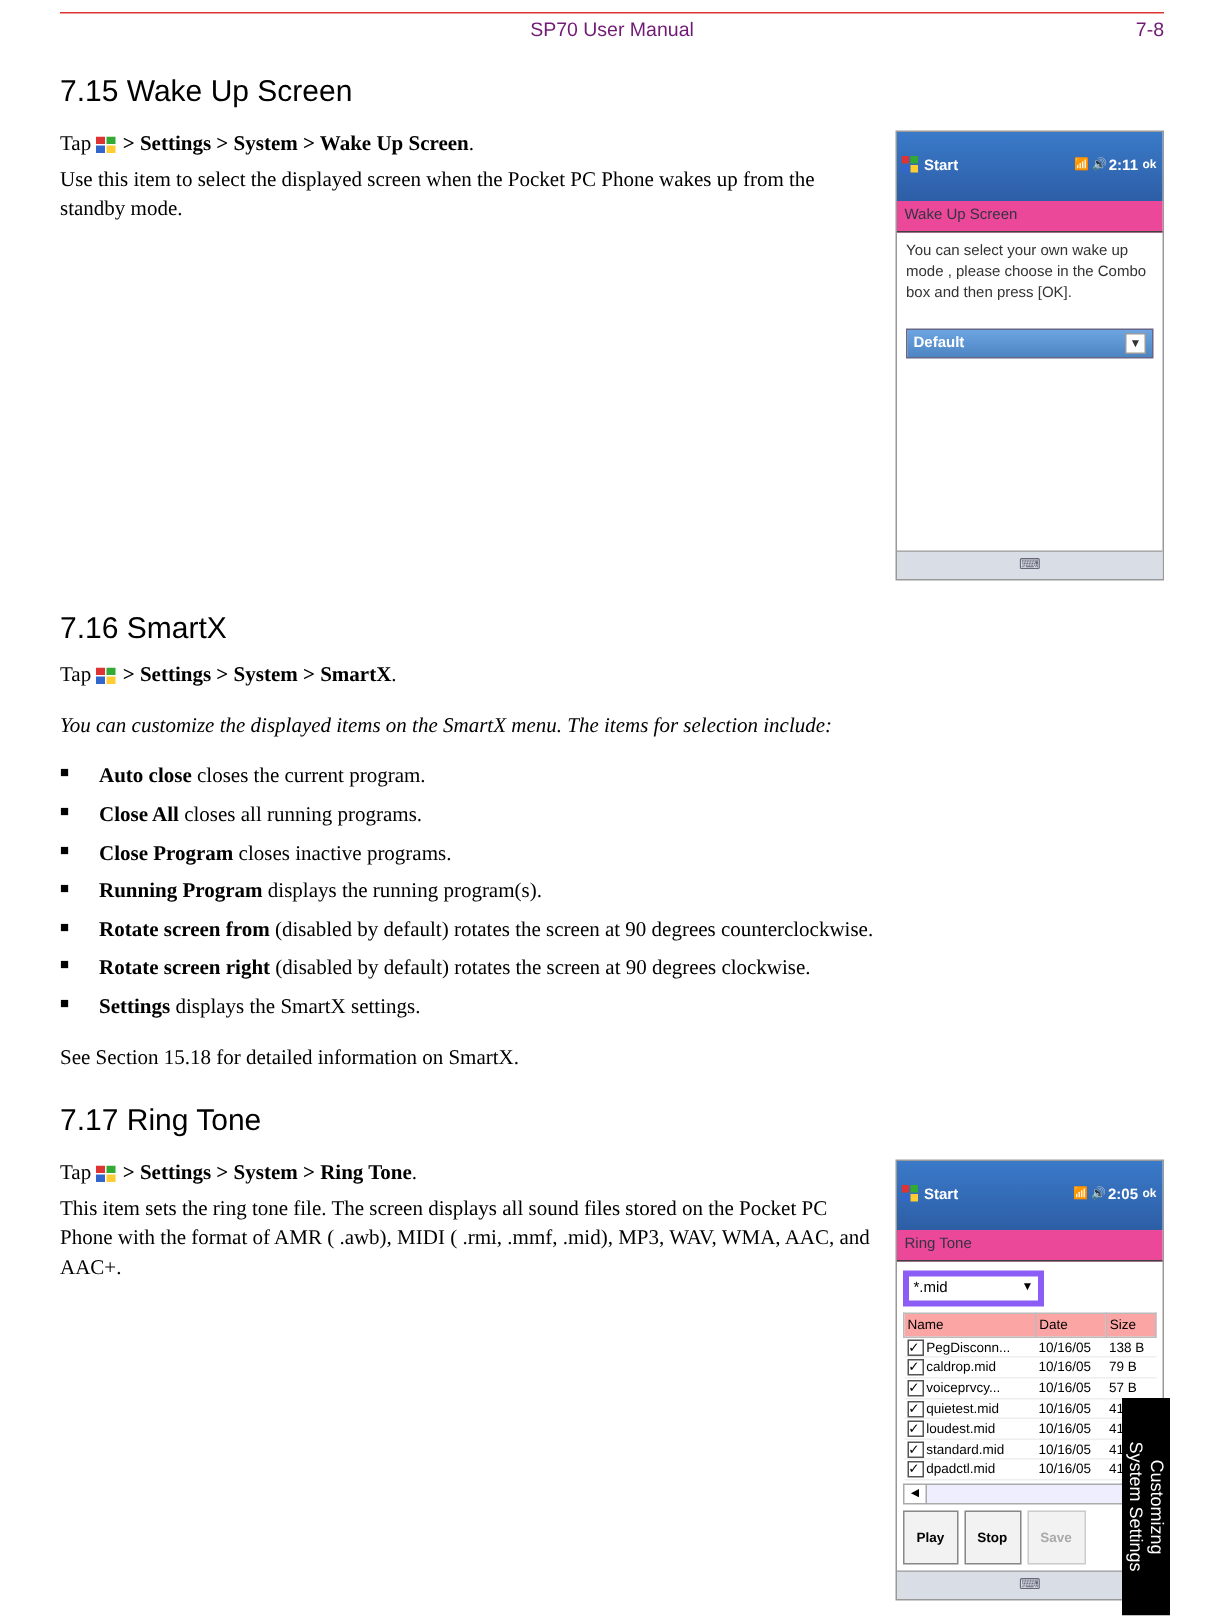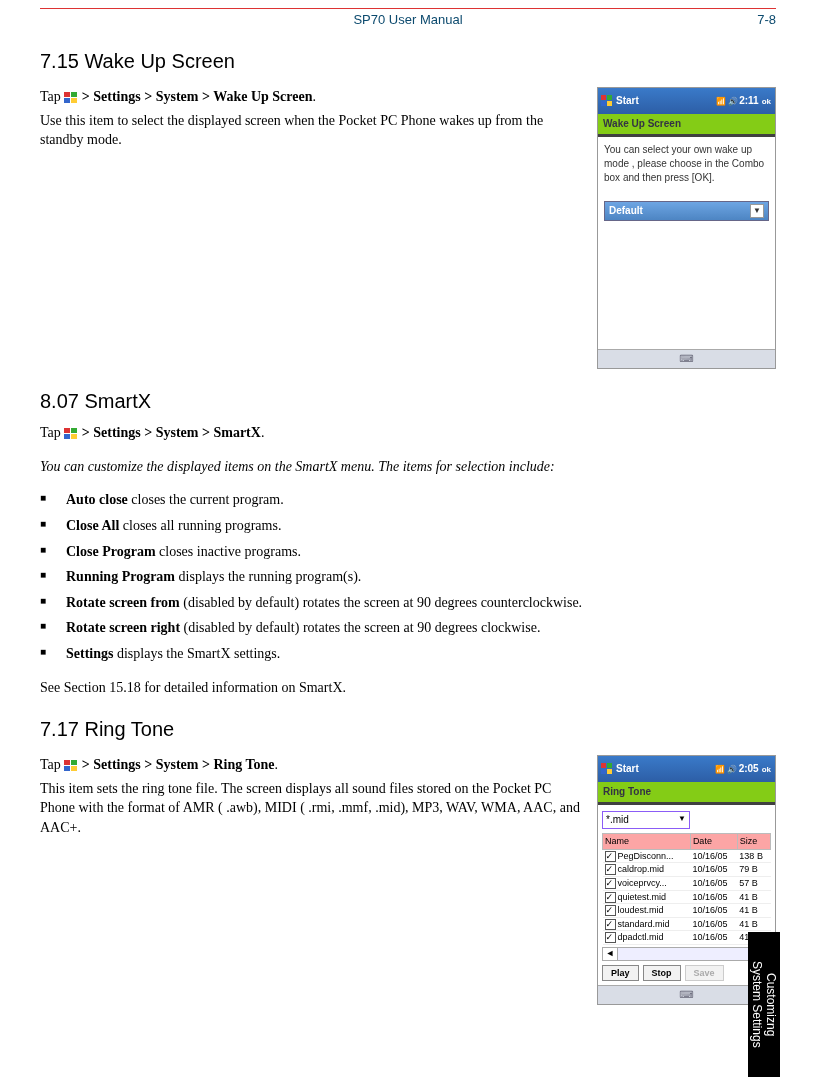--- a/index.html
+++ b/index.html
@@ -14,21 +14,21 @@
     position: relative;
   }
   .page {
     padding: 0 40px 0 40px;
   }
   .top-line {
     border-top: 1px solid #d33;
     margin: 8px 0 0 0;
   }
   .manual-header {
-    color: #0c4a6e;
+    color: #701a75;
     font-family: Arial, sans-serif;
     font-size: 13px;
     display: flex;
     justify-content: space-between;
     margin: 0 0 8px 0;
     padding-top: 2px;
   }
   .manual-header .title { text-align: center; flex: 1; }
   .manual-header .pg { width: 50px; text-align: right; }
   .content {
@@ -72,33 +72,33 @@
     border: 1px solid #999;
     font-family: Tahoma, Arial, sans-serif;
     font-size: 10px;
     background: #fff;
     margin-top: 4px;
   }
   .dev-titlebar {
     background: linear-gradient(#3a7ac9,#2d5ea6);
     color: #fff;
     display: flex;
-    align-items: center;
-    padding: 6px 3px;
+    align-items: flex-start;
+    padding: 16px 3px;
     font-weight: bold;
   }
   .dev-titlebar .flag { width:12px;height:12px;margin-right:3px; }
   .dev-titlebar .spacer { flex:1; }
   .dev-titlebar .ico { font-size:8px; margin:0 1px; }
   .dev-head2 {
-    background: #84cc16;
+    background: #ec4899;
     color: #334;
     padding: 3px 5px;
-    font-weight: bold;
-    border-bottom:3px solid #404040;
+    font-weight: normal;
+    border-bottom:1px solid #404040;
   }
   .dev-body {
     padding: 6px;
     color: #333;
     font-size: 10px;
     height: 200px;
   }
   .dev-combo {
     margin-top:16px;
     border:1px solid #668;
@@ -114,33 +114,33 @@
     background:#d9dde6;
     border-top:1px solid #aaa;
     height:18px;
     text-align:center;
     color:#667;
     font-size:10px;
     line-height:18px;
   }
   
   .rt-body{ padding:4px;}
-  .rt-select{ border:1px solid #8b5cf6; padding:1px 3px; display:flex;justify-content:space-between; width:80px;margin:2px 0 4px 0;}
+  .rt-select{ border:4px solid #8b5cf6; padding:1px 3px; display:flex;justify-content:space-between; width:80px;margin:2px 0 4px 0;}
   .rt-select .arrow2{font-size:8px;}
   table.rt-table{ width:100%; border-collapse:collapse; font-size:9px;}
   table.rt-table th{ background:#fca5a5; border:1px solid #bbb; padding:1px 2px; font-weight:normal; text-align:left;}
   table.rt-table td{ border-bottom:1px solid #eee; padding:0 2px;}
   .chk{ display:inline-block;width:9px;height:9px;border:1px solid #555;margin-right:2px;position:relative;vertical-align:middle;}
   .chk::after{content:"✓";position:absolute;top:-2px;left:0;font-size:9px;}
   .hscroll{display:flex;border:1px solid #aaa;height:12px;margin-top:2px;}
   .hscroll .cap{width:14px;border-right:1px solid #aaa;text-align:center;font-size:9px;line-height:10px;}
   .hscroll .cap:last-child{border-left:1px solid #aaa;border-right:none;}
   .hscroll .track{flex:1;background:#eef;}
   .rt-buttons{display:flex;gap:4px;margin-top:4px;}
-  .rt-btn{border:1px solid #888;padding:1px 8px;font-size:9px;font-weight:bold;background:#f2f2f2;}
+  .rt-btn{border:1px solid #888;padding:11px 8px;font-size:9px;font-weight:bold;background:#f2f2f2;}
   .rt-btn.gray{color:#aaa;border-color:#ccc;}
   
   .side-tab{
     position:absolute;
     right:36px;
     bottom:0;
     width:32px;
     height:145px;
     background:#000;
     color:#fff;
@@ -203,21 +203,21 @@
           <div>You can select your own wake up mode , please choose in the Combo box and then press [OK].</div>
           <div class="dev-combo">
             <span>Default</span>
             <span class="arrow">▼</span>
           </div>
         </div>
         <div class="dev-bottom">⌨</div>
       </div>
     </div>
 
-    <h2 class="sec">8.07    SmartX</h2>
+    <h2 class="sec">7.16    SmartX</h2>
     <p class="tap-line">
       <span>Tap </span><svg class="icon-flag" viewBox="0 0 14 12">
           <rect x="0" y="0" width="6" height="5" fill="#d33"></rect>
           <rect x="7" y="0" width="6" height="5" fill="#3a3"></rect>
           <rect x="0" y="6" width="6" height="5" fill="#36c"></rect>
           <rect x="7" y="6" width="6" height="5" fill="#fc3"></rect>
         </svg><span class="bold"> &gt; Settings &gt; System &gt; SmartX</span><span>.</span>
     </p>
     <p style="max-width:600px;font-style:italic;">You can customize the displayed items on the SmartX menu. The items for selection include:</p>
     <ul class="list" style="max-width:600px;">

